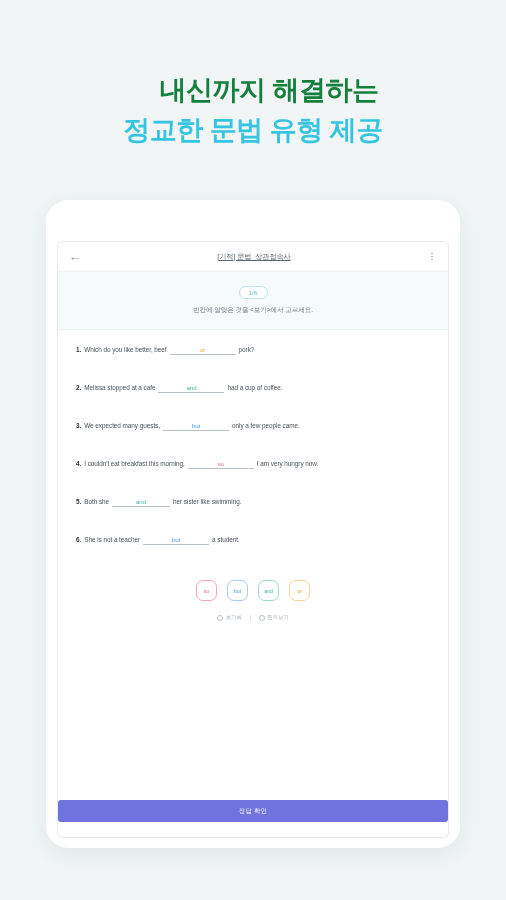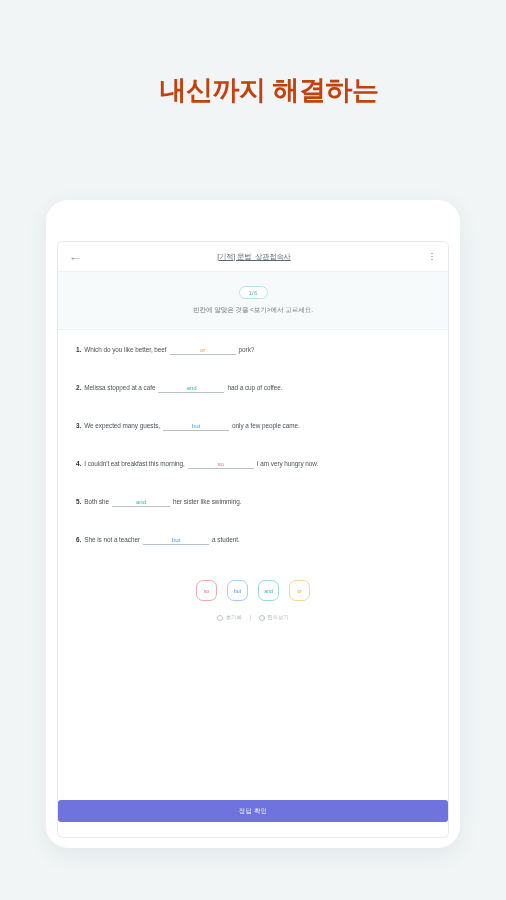--- a/index.html
+++ b/index.html
@@ -18,21 +18,21 @@
   
   .headline {
     position:absolute;
     top:72px; left:0; right:0;
     text-align:center;
   }
   .headline-line1 {
     font-size:27px;
     font-weight:bold;
     letter-spacing:-0.5px;
-    color:#c2410c;
+    color:#15803d;
     line-height:1.35;
     margin-left:32px;
   }
   .headline-line2 {
     font-size:27px;
     font-weight:bold;
     letter-spacing:-0.5px;
     color:#36c5e0;
     line-height:1.35;
     margin-top:4px;
@@ -251,20 +251,21 @@
     justify-content:center;
   }
 </style>
 </head>
 <body>
 
 <div class="page">
 
   <div class="headline">
     <div class="headline-line1">내신까지 해결하는</div>
+    <div class="headline-line2">정교한 문법 유형 제공</div>
   </div>
 
   <div class="device">
     <div class="device-inner">
 
       <div class="appbar">
         <div class="back-icon">←</div>
         <div class="appbar-title">[기적] 문법_상관접속사</div>
         <div class="more-icon">
           <i></i>

